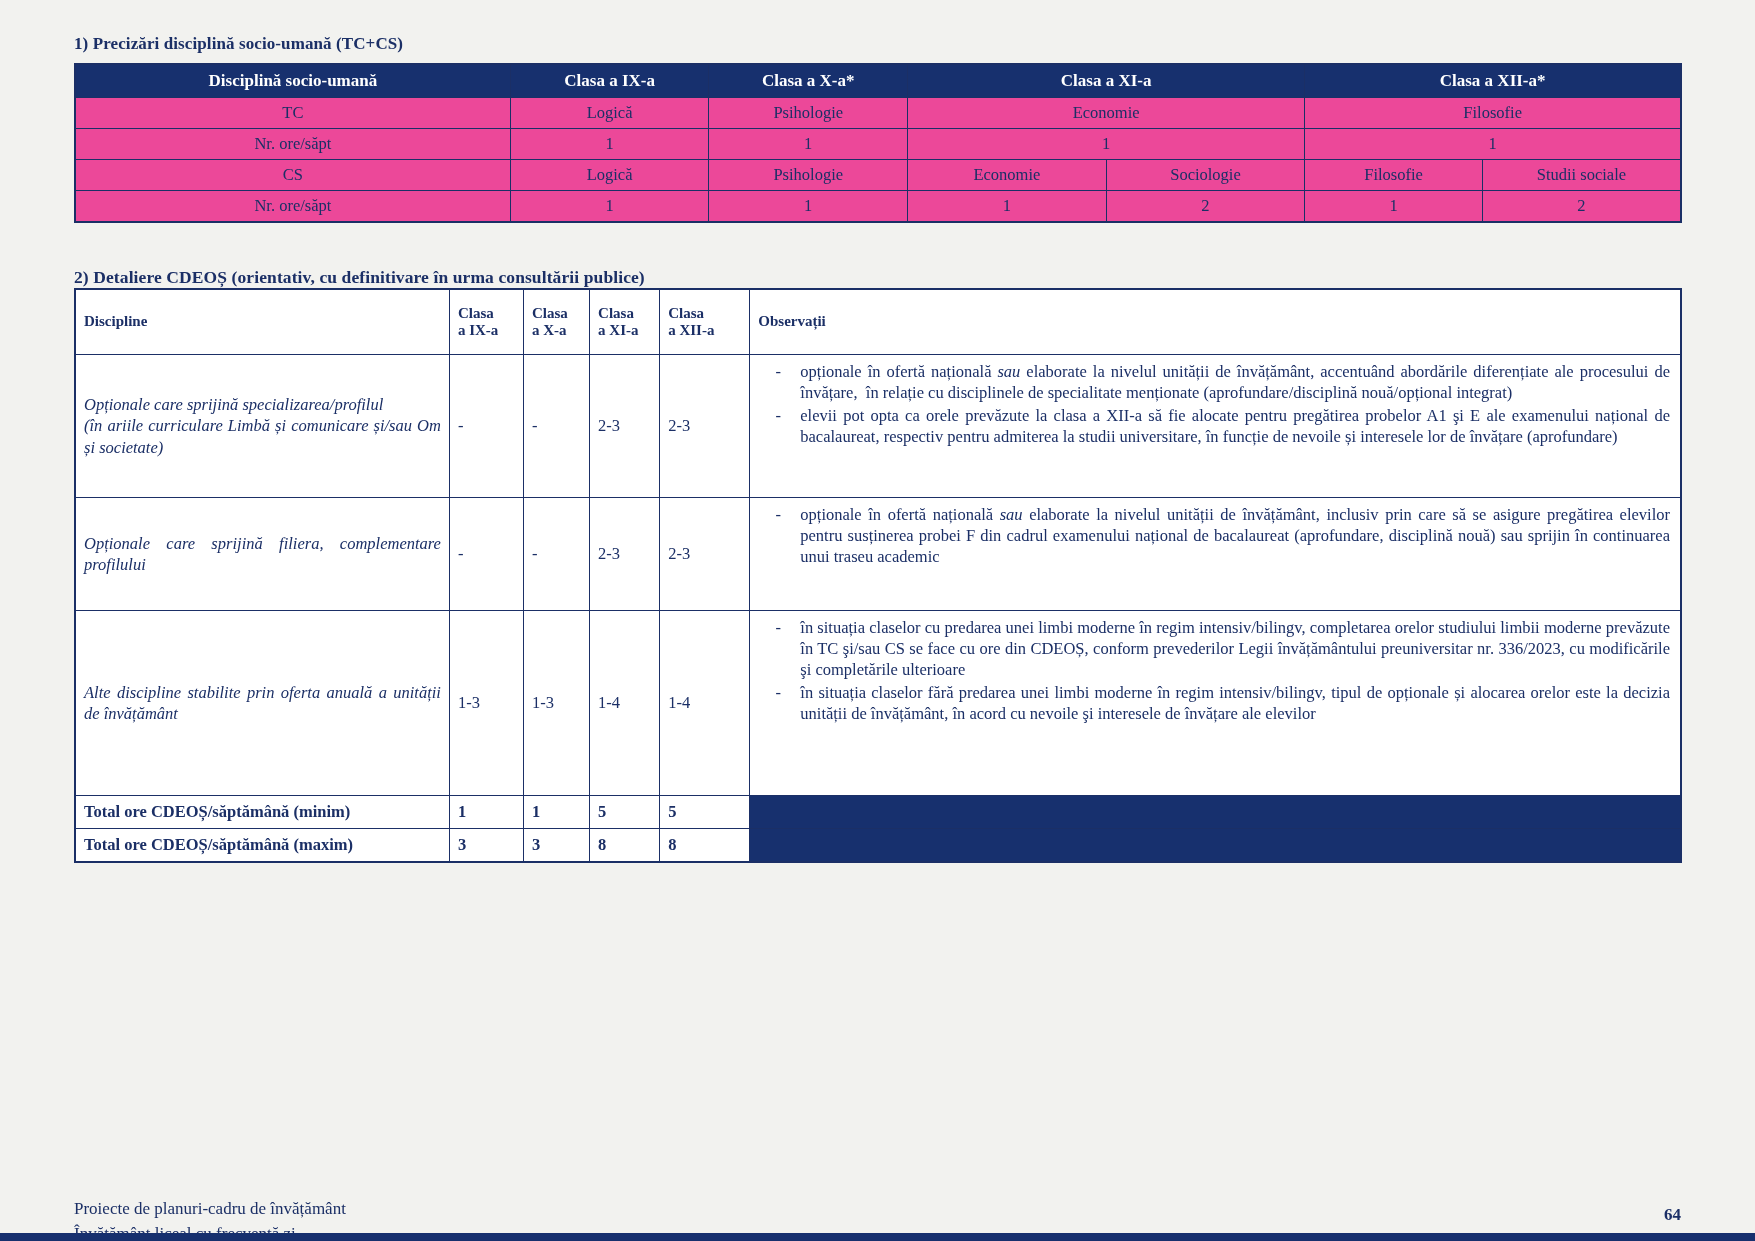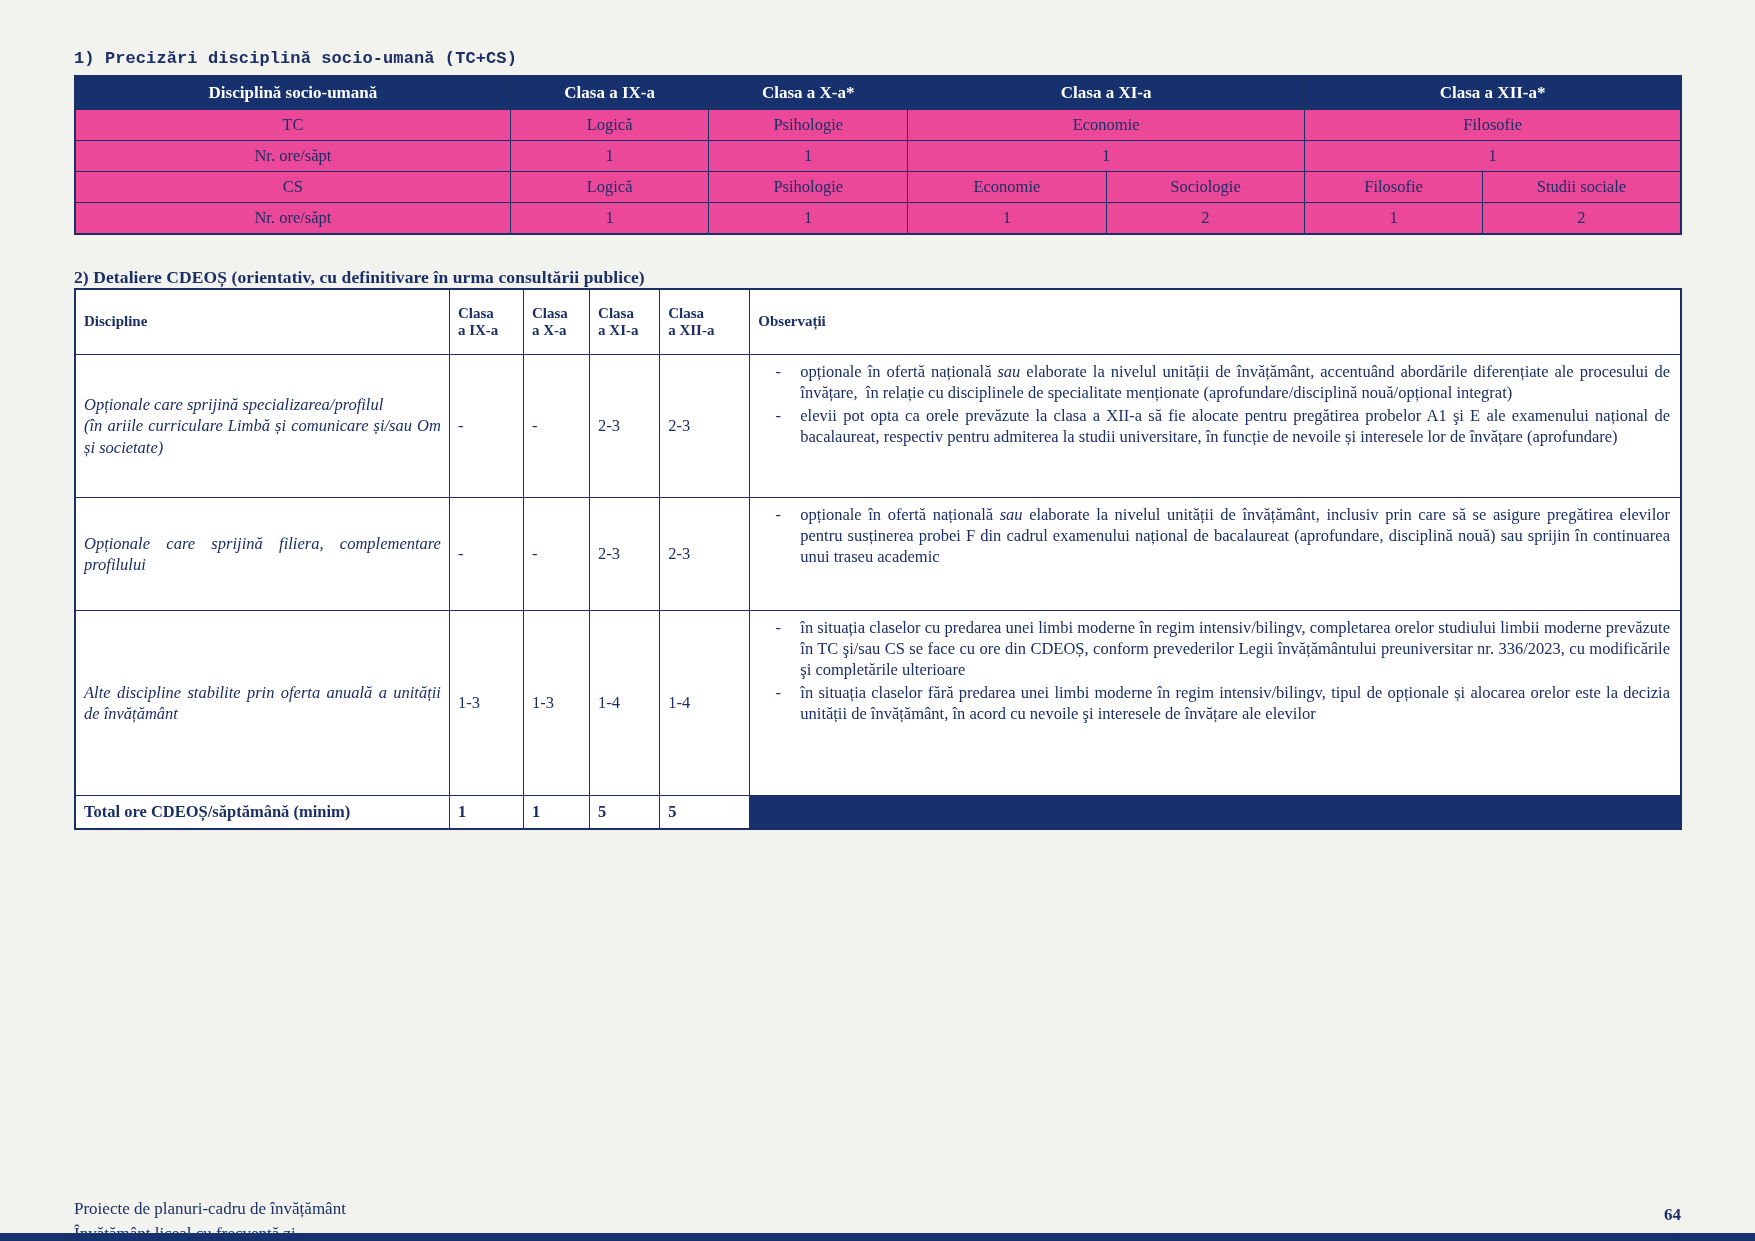--- a/index.html
+++ b/index.html
@@ -24,42 +24,42 @@
 
   
   .section-title {
     position: absolute;
     font-size: 17px;
     font-weight: bold;
     color: #1b2f66;
     letter-spacing: 0.1px;
     white-space: nowrap;
   }
-  #title1 { left: 74px; top: 49px; font-family: Liberation Mono, monospace; }
+  #title1 { left: 74px; top: 34px; }
   #title2 { left: 74px; top: 267px; font-size: 17.5px; }
 
   
   table {
     border-collapse: collapse;
     table-layout: fixed;
   }
   .t1, .t2 {
     position: absolute;
     border: 2px solid #1b2f66;
     background: #ffffff;
   }
   .t1 td, .t1 th,
   .t2 td, .t2 th {
     border: 1px solid #1b2f66;
     color: #1b2f66;
     font-size: 16.5px;
   }
 
   
-  .t1 { left: 74px; top: 63px; width: 1608px; margin-top: 12px; }
+  .t1 { left: 74px; top: 63px; width: 1608px; }
   .t1 th {
     background: #17306e;
     color: #ffffff;
     font-weight: bold;
     text-align: center;
     height: 30px;
     font-size: 17px;
   }
   .t1 td {
     text-align: center;
@@ -321,20 +321,28 @@
       </tr>
 
       <tr class="totalrow">
         <td>Total ore CDEOȘ/săptămână (minim)</td>
         <td>1</td>
         <td>1</td>
         <td>5</td>
         <td>5</td>
         <td class="filler"></td>
       </tr>
+      <tr class="totalrow">
+        <td>Total ore CDEOȘ/săptămână (maxim)</td>
+        <td>3</td>
+        <td>3</td>
+        <td>8</td>
+        <td>8</td>
+        <td class="filler"></td>
+      </tr>
     </tbody>
   </table>
 
   <div class="footer">
     <div>Proiecte de planuri-cadru de învățământ</div>
     <div>Învățământ liceal cu frecvență zi</div>
   </div>
   <div class="pagenum">64</div>
   <div class="bottombar"></div>
 

